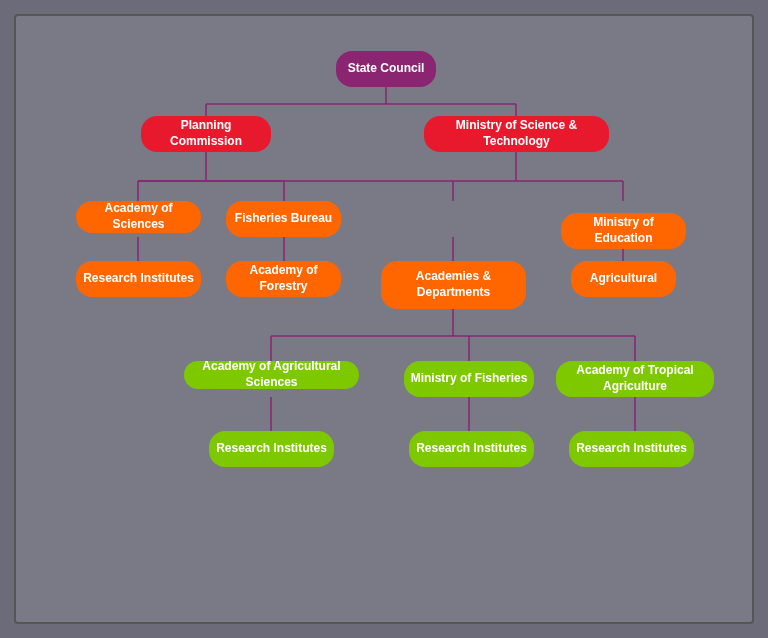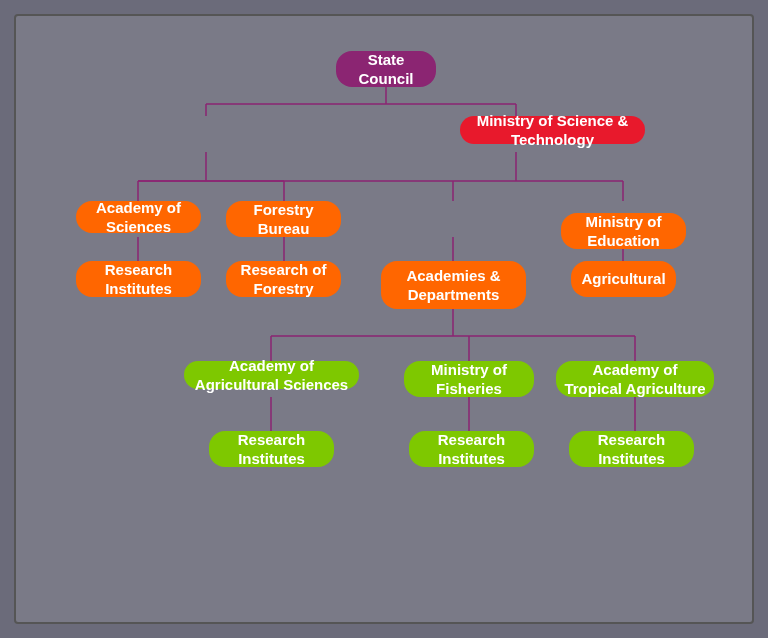--- a/index.html
+++ b/index.html
@@ -28,21 +28,21 @@
       pointer-events: none;
       overflow: visible;
     }
     .node {
       position: absolute;
       display: flex;
       align-items: center;
       justify-content: center;
       text-align: center;
       border-radius: 16px;
-      font-size: 15px;
+      font-size: 12px;
       font-weight: bold;
       color: #fff;
       padding: 4px 6px;
       line-height: 1.3;
     }
     .purple { background: #8b2572; }
     .red { background: #e8192c; }
     .orange { background: #ff6600; }
     .green { background: #7ec800; }
   </style>
@@ -82,28 +82,29 @@
     <line x1="619" y1="320" x2="619" y2="345" stroke="#8b2572" stroke-width="1.5"></line>
 
     <line x1="255" y1="381" x2="255" y2="415" stroke="#8b2572" stroke-width="1.5"></line>
 
     <line x1="453" y1="381" x2="453" y2="415" stroke="#8b2572" stroke-width="1.5"></line>
 
     <line x1="619" y1="381" x2="619" y2="415" stroke="#8b2572" stroke-width="1.5"></line>
   </svg>
 
   <div class="node purple" style="left:320px;top:35px;width:100px;height:36px;">State Council</div>
-  <div class="node red" style="left:408px;top:100px;width:185px;height:28px;margin-left:36px;">Ministry of Science &amp; Technology</div>
+  <div class="node red" style="left:125px;top:100px;width:130px;height:36px;">Planning Commission</div>
+  <div class="node red" style="left:408px;top:100px;width:185px;height:36px;">Ministry of Science &amp; Technology</div>
 
   <div class="node orange" style="left:60px;top:185px;width:125px;height:32px;">Academy of Sciences</div>
-  <div class="node orange" style="left:210px;top:185px;width:115px;height:36px;">Forestry Bureau</div>
+  <div class="node orange" style="left:210px;top:185px;width:115px;height:36px;">Fisheries Bureau</div>
   <div class="node orange" style="left:545px;top:185px;width:125px;height:36px;margin-top:12px;">Ministry of Education</div>
 
   <div class="node orange" style="left:60px;top:245px;width:125px;height:36px;">Research Institutes</div>
-  <div class="node orange" style="left:210px;top:245px;width:115px;height:36px;">Research of Forestry</div>
+  <div class="node orange" style="left:210px;top:245px;width:115px;height:36px;">Academy of Forestry</div>
   <div class="node orange" style="left:365px;top:245px;width:145px;height:48px;">Academies &amp; Departments</div>
   <div class="node orange" style="left:555px;top:245px;width:105px;height:36px;">Agricultural</div>
 
   <div class="node green" style="left:168px;top:345px;width:175px;height:28px;">Academy of Agricultural Sciences</div>
   <div class="node green" style="left:388px;top:345px;width:130px;height:36px;">Ministry of Fisheries</div>
   <div class="node green" style="left:540px;top:345px;width:158px;height:36px;">Academy of Tropical Agriculture</div>
 
   <div class="node green" style="left:193px;top:415px;width:125px;height:36px;">Research Institutes</div>
   <div class="node green" style="left:393px;top:415px;width:125px;height:36px;">Research Institutes</div>
   <div class="node green" style="left:553px;top:415px;width:125px;height:36px;">Research Institutes</div>

